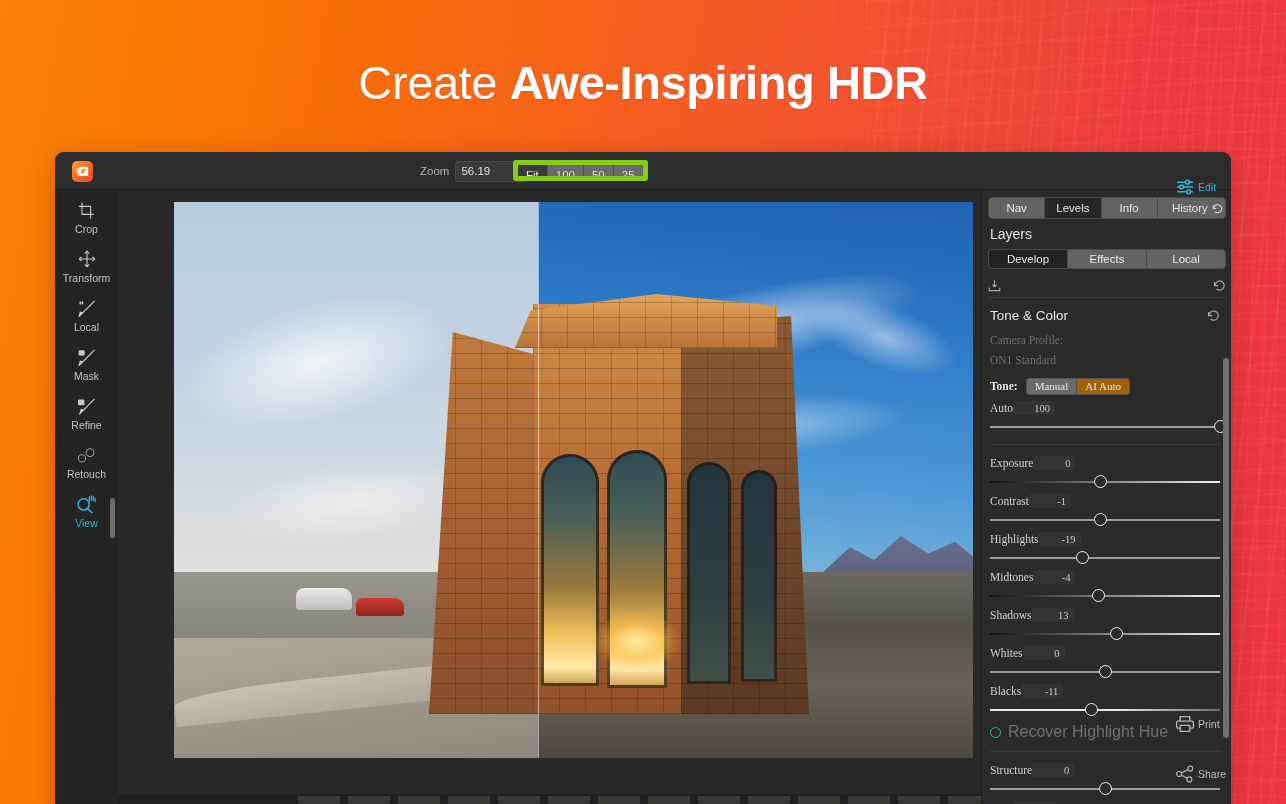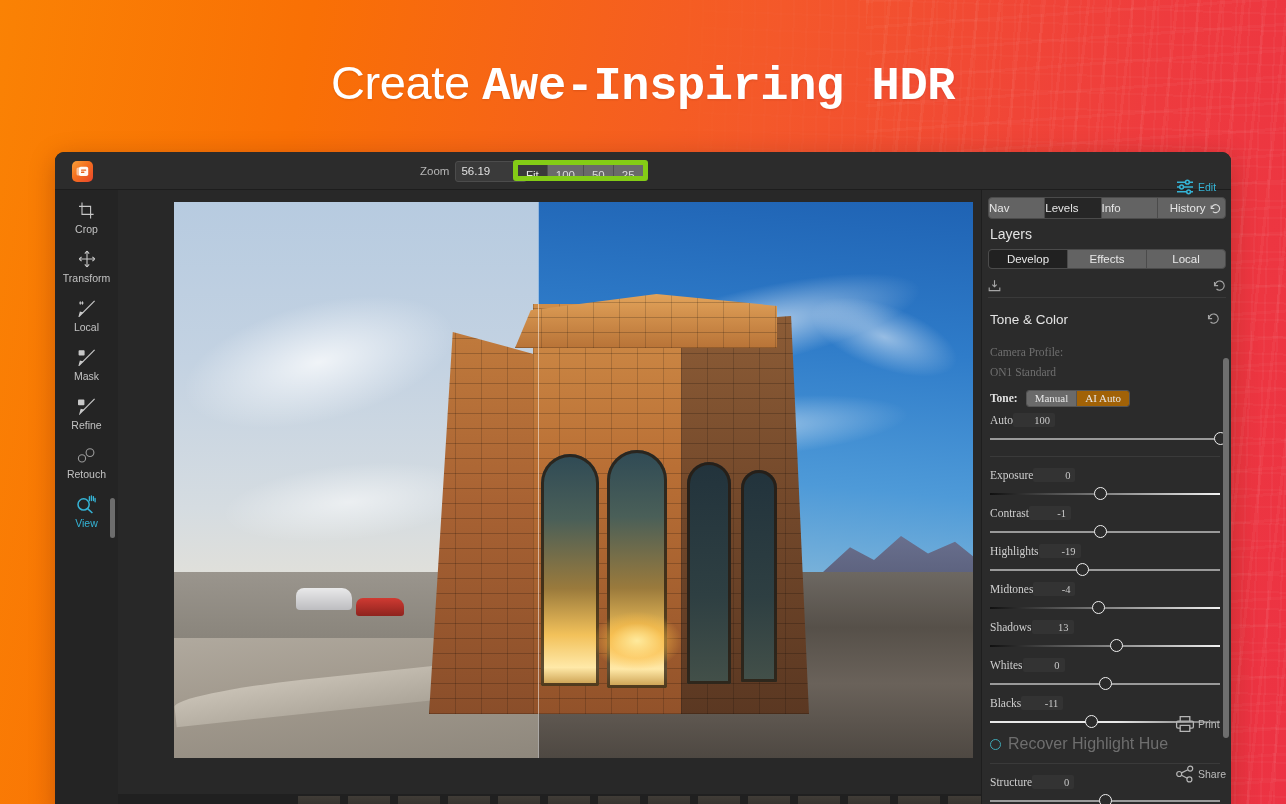--- a/index.html
+++ b/index.html
@@ -31,21 +31,21 @@
   }
 
   
   .headline {
     position: absolute; left: 0; right: 0; top: 52px;
     text-align: center; color: #ffffff;
     font-size: 47px; line-height: 62px; font-weight: 400;
     letter-spacing: -0.4px;
     text-shadow: 0 1px 2px rgba(120,30,0,.18);
   }
-  .headline b { font-weight: 700; font-family: Liberation Mono, monospace; }
+  .headline b { font-weight: 700; }
 
   
   #app {
     position: absolute; left: 55px; top: 152px;
     width: 1176px; height: 660px;
     background: #282828;
     border-radius: 9px 9px 0 0;
     overflow: hidden;
     box-shadow: 0 6px 26px rgba(90,20,0,.30);
   }
@@ -227,21 +227,21 @@
   .panel {
     position: absolute; left: 926px; top: 38px; width: 250px; height: 622px;
     background: #2b2b2b; border-left: 1px solid #1e1e1e;
   }
   .tabrow {
     position:absolute; left:6px; top:7px; width:238px; height:22px;
     display:flex; border:1px solid #4b4b4b; border-radius:4px; overflow:hidden;
     background:#636363;
   }
   .tabrow .tab {
-    flex:1; display:flex; align-items:center; justify-content:flex-start; gap:4px;
+    flex:1; display:flex; align-items:center; justify-content:center; gap:4px;
     font-size:11.5px; color:#e6e6e6; border-right:1px solid #4b4b4b;
   }
   .tabrow .tab:last-child{border-right:none;margin-left:12px;}
   .tabrow .tab.on { background:#262626; }
   .panel-title {
     position:absolute; left:8px; top:36px; font-size:14px; color:#e3e3e3;
   }
   .modes {
     position:absolute; left:6px; top:59px; width:238px; height:20px;
     display:flex; border:1px solid #4b4b4b; border-radius:4px; overflow:hidden; background:#636363;
@@ -253,22 +253,22 @@
   .modes .m:last-child{border-right:none;}
   .modes .m.on { background:#212121; }
   .iconrow {
     position:absolute; left:6px; top:84px; width:238px; height:24px;
     display:flex; align-items:center; justify-content:space-between;
     border-bottom:1px solid #3a3a3a;
   }
 
   .scrollarea { position:absolute; left:0; top:110px; width:250px; height:512px; overflow:hidden; }
   .sec-head {
-    position:relative; height:30px; display:flex; 
-    padding:0 12px 0 8px; justify-content:space-between;margin-top:12px;
+    position:relative; height:30px; display:flex; align-items:center;
+    padding:0 12px 0 8px; justify-content:space-between;
   }
   .sec-head .t { font-size:13.5px; color:#e4e4e4; }
   .row-label {
     display:flex; align-items:center; justify-content:flex-start;
     padding:0 12px 0 8px; height:20px;font-family:Liberation Serif, serif;
   }
   .row-label .n { font-size:11.5px; color:#cfcfcf; }
   .row-label .n.dim { color:#6f6f6f; }
   .row-label .n.b { font-weight:bold; color:#e2e2e2; }
   .valbox {

